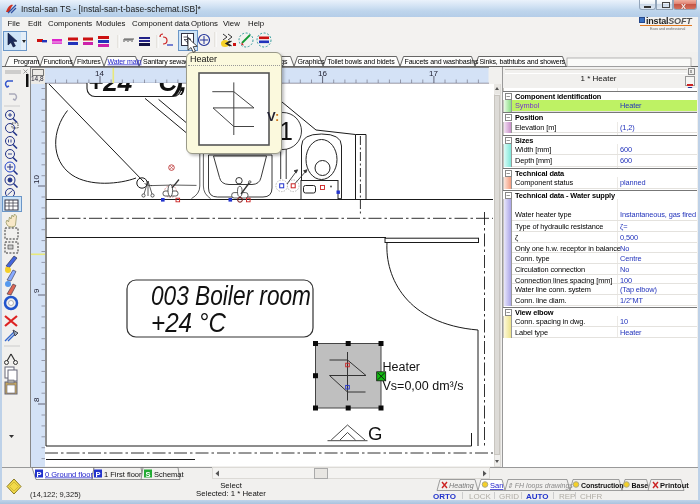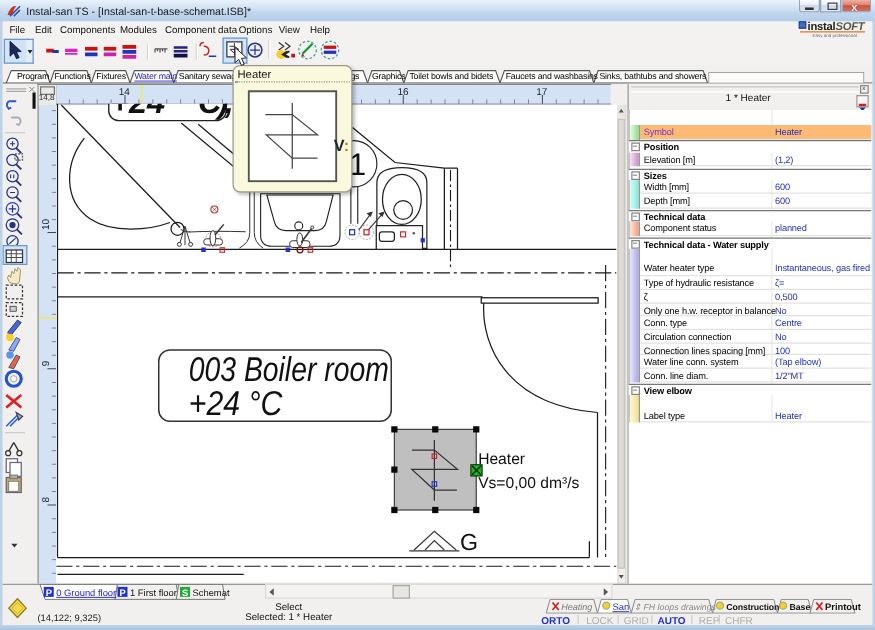--- a/index.html
+++ b/index.html
@@ -20,21 +20,21 @@
   #rborder{left:698px;top:17px;width:2px;height:483px;background:#bdd1e8;}
   svg text{font-family:"Liberation Sans",sans-serif;}
   .strip{left:1px;width:8px;border-right:1px solid #999;box-sizing:border-box;}
   .gh{left:0;width:194px;border-top:1px solid #777;box-sizing:border-box;background:#fff;}
   .gh b{position:absolute;left:12px;top:0px;font-weight:bold;white-space:nowrap;}
   .mb{position:absolute;left:1.5px;top:1px;width:7px;height:7px;border:1px solid #888;background:#fff;
       font-style:normal;font-size:7px;line-height:5px;text-align:center;color:#333;box-sizing:border-box;}
   .gr{left:9px;width:185px;border-bottom:1px solid #e4e2de;box-sizing:border-box;}
   .gr .gl{position:absolute;left:3px;top:1px;color:#000;white-space:nowrap;}
   .gr .gv{position:absolute;left:108px;top:1px;color:#2233bb;white-space:nowrap;}
-  .sel{background:#fdba74;}
+  .sel{background:#bef264;}
 </style>
 </head>
 <body>
 <div class="abs" id="titlebar"></div>
 <svg class="abs" style="left:4px;top:2px" width="14" height="13" viewBox="0 0 14 13">
   <path d="M2 10 C4 4 7 2 9 3 C7 5 6 8 6 10 Z" fill="#d03020"></path>
   <path d="M4 11 L12 3 M7 11 L12 6" stroke="#3050a0" stroke-width="1.3" fill="none"></path>
 </svg>
 <div class="abs" id="titletext">Instal-san TS - [Instal-san-t-base-schemat.ISB]*</div>
 <div class="abs winbtn" style="left:639px;width:17px;background:linear-gradient(#fdfeff,#e8eef5 45%,#ccd9e8 50%,#dde7f2);border-radius:0 0 3px 3px;">
@@ -520,20 +520,24 @@
     </svg></div>
 <div class="abs" id="grid" style="left:503px;top:88px;width:194px;height:390px;background:#fff;font-size:7.4px;letter-spacing:-0.12px;">
  <div class="abs" style="left:0;top:0;width:1px;height:250px;background:#c8c5bf;"></div>
  <div class="abs strip" style="top:12px;height:12px;background:linear-gradient(90deg,#e8fbe4,#8ade84);"></div>
  <div class="abs strip" style="top:33.5px;height:11.5px;background:linear-gradient(90deg,#f3e2f3,#c98fc9);"></div>
  <div class="abs strip" style="top:56px;height:22.5px;background:linear-gradient(90deg,#dcfbf6,#7fe8da);"></div>
  <div class="abs strip" style="top:89px;height:11.5px;background:linear-gradient(90deg,#fde4da,#f49b7c);"></div>
  <div class="abs strip" style="top:110.5px;height:107px;background:linear-gradient(90deg,#e8e6fa,#aaa5e8);"></div>
  <div class="abs strip" style="top:228px;height:22px;background:linear-gradient(90deg,#fdf9da,#ede28a);"></div>
  <div class="abs" style="left:114px;top:0;width:1px;height:250px;background:#eceae6;"></div>
+ <div class="abs gh" style="top:2.5px;height:9.5px;">
+      <i class="mb">−</i>
+      <b>Component identification</b>
+    </div>
  <div class="abs gr sel" style="top:12px;height:12px;">
       <span class="gl" style="color:#7733cc;">Symbol</span>
       <span class="gv">Heater</span>
     </div>
  <div class="abs gh" style="top:24px;height:9.5px;">
       <i class="mb">−</i>
       <b>Position</b>
     </div>
  <div class="abs gr" style="top:33.5px;height:11.5px;">
       <span class="gl">Elevation [m]</span>
@@ -595,20 +599,24 @@
       <span class="gl">Water line conn. system</span>
       <span class="gv">(Tap elbow)</span>
     </div>
  <div class="abs gr" style="top:207px;height:10.5px;">
       <span class="gl">Conn. line diam.</span>
       <span class="gv">1/2"MT</span>
     </div>
  <div class="abs gh" style="top:219px;height:9px;">
       <i class="mb">−</i>
       <b>View elbow</b>
+    </div>
+ <div class="abs gr" style="top:228px;height:11px;">
+      <span class="gl">Conn. spacing in dwg.</span>
+      <span class="gv">10</span>
     </div>
  <div class="abs gr" style="top:239px;height:11px;">
       <span class="gl">Label type</span>
       <span class="gv">Heater</span>
     </div>
 </div>
 
 <div class="abs" style="left:2px;top:466.5px;width:696px;height:13px;background:#f1f0ee;border-top:1px solid #999;"></div>
 <svg class="abs" style="left:28px;top:467px" width="180" height="13" viewBox="0 0 180 13">
  <path d="M4 0.5 L8 12.5 H64 L66 0.5 Z" fill="#fff" stroke="#777" stroke-width="0.8"></path>

